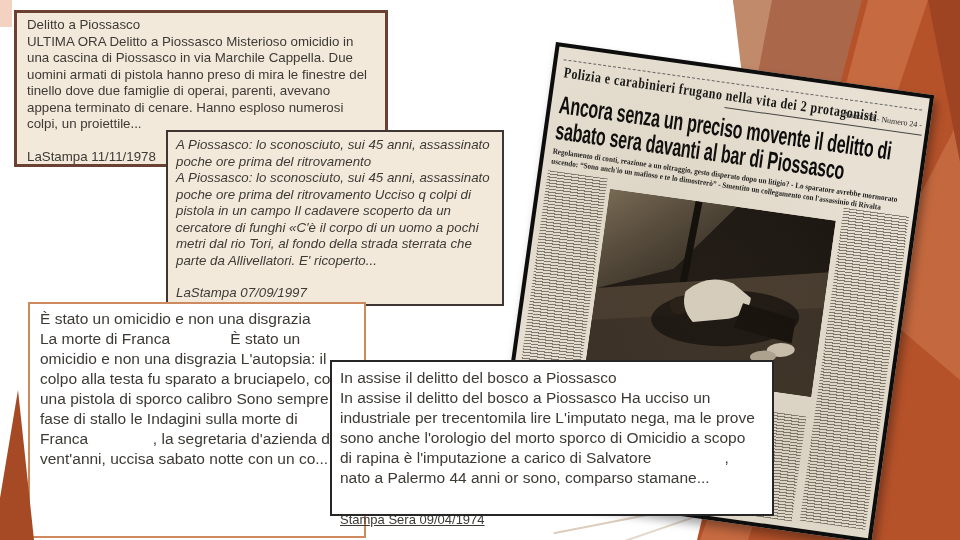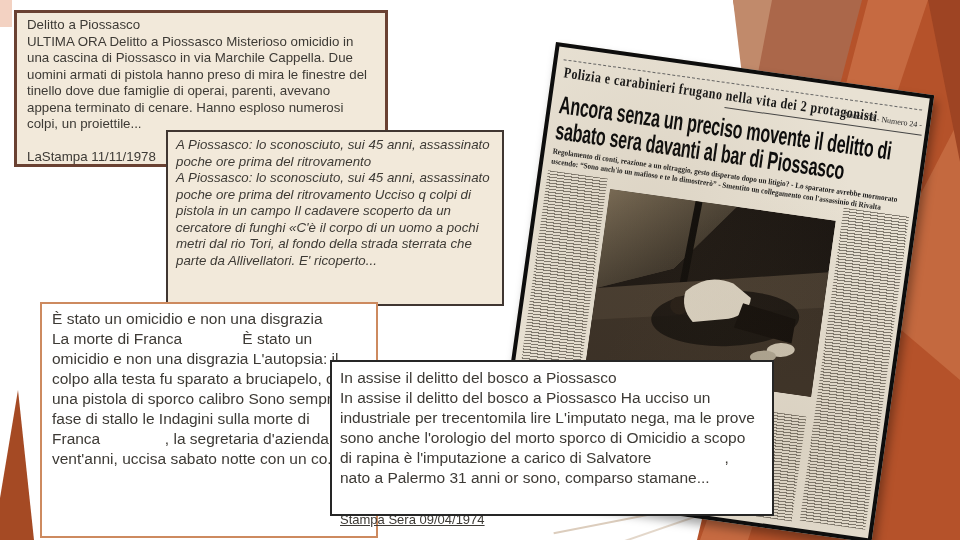--- a/index.html
+++ b/index.html
@@ -23,21 +23,21 @@
   
   .qbox{position:absolute;box-sizing:border-box;z-index:20;overflow:hidden;}
   .beige{background:#f2e9da;}
   .white{background:#ffffff;}
   .small-t{font-size:13.3px;line-height:16.5px;}
   .big-t{font-size:15.5px;line-height:20px;}
   .qtitle,.qbody,.qsource{white-space:break-spaces;}
   .qsource{margin-top:16px;}
   #box1{left:14px;top:10px;width:374px;height:157px;border:3px solid #6a4132;padding:4px 10px;}
   #box2{left:166px;top:130px;width:338px;height:176px;border:2px solid #403631;padding:5px 8px;font-style:italic;}
-  #box3{left:40px;top:302px;width:338px;height:236px;border:2px solid #cd8a5f;padding:5px 10px;}
+  #box3{left:28px;top:302px;width:338px;height:236px;border:2px solid #cd8a5f;padding:5px 10px;}
   #box4wrap{left:330px;top:360px;width:460px;z-index:20;}
   #box4{position:relative;z-index:2;box-sizing:border-box;width:444px;min-height:156px;
         border:2px solid #262626;background:#fff;padding:6px 8px;}
   #box4src{position:relative;z-index:1;margin-top:-6px;padding-left:10px;font-size:13px;line-height:20px;text-decoration:underline;}
   
   #paper{position:absolute;left:556px;top:42px;width:382px;height:452px;box-sizing:border-box;
          transform:rotate(8deg);transform-origin:0 0;background:#e8e1d3;border:4px solid #0d0d0d;
          box-shadow:4px 6px 10px rgba(0,0,0,.35);z-index:10;}
   #paper::after{content:"";position:absolute;inset:0;pointer-events:none;
      background:radial-gradient(ellipse at 30% 35%,rgba(120,100,70,.10),transparent 55%),
@@ -117,30 +117,31 @@
 
   <div id="box1" class="qbox beige small-t">
     <div class="qtitle">Delitto a Piossasco</div>
     <div class="qbody">ULTIMA ORA Delitto a Piossasco Misterioso omicidio in una cascina di Piossasco in via Marchile Cappella. Due uomini armati di pistola hanno preso di mira le finestre del tinello dove due famiglie di operai, parenti, avevano appena terminato di cenare. Hanno esploso numerosi colpi, un proiettile...</div>
     <div class="qsource">LaStampa 11/11/1978</div>
   </div>
 
   <div id="box2" class="qbox beige small-t">
     <div class="qtitle">A Piossasco: lo sconosciuto, sui 45 anni, assassinato poche ore prima del ritrovamento</div>
     <div class="qbody">A Piossasco: lo sconosciuto, sui 45 anni, assassinato poche ore prima del ritrovamento Ucciso q colpi di pistola in un campo Il cadavere scoperto da un cercatore di funghi «C'è il corpo di un uomo a pochi metri dal rio Tori, al fondo della strada sterrata che parte da Allivellatori. E' ricoperto...</div>
+    <div class="qsource">LaStampa 07/09/1997</div>
   </div>
 
   <div id="box3" class="qbox white big-t">
     <div class="qtitle">È stato un omicidio e non una disgrazia</div>
     <div class="qbody">La morte di Franca              È stato un omicidio e non una disgrazia L'autopsia: il colpo alla testa fu sparato a bruciapelo, con una pistola di sporco calibro Sono sempre in fase di stallo le Indagini sulla morte di Franca               , la segretaria d'azienda di vent'anni, uccisa sabato notte con un co...</div>
   </div>
 
   <div id="box4wrap" class="abs">
     <div id="box4" class="big-t">
       <div class="qtitle">In assise il delitto del bosco a Piossasco</div>
-      <div class="qbody">In assise il delitto del bosco a Piossasco Ha ucciso un industriale per trecentomila lire L'imputato nega, ma le prove sono anche l'orologio del morto sporco di Omicidio a scopo di rapina è l'imputazione a carico di Salvatore                 , nato a Palermo 31 anni or sono, comparso stamane...</div>
+      <div class="qbody">In assise il delitto del bosco a Piossasco Ha ucciso un industriale per trecentomila lire L'imputato nega, ma le prove sono anche l'orologio del morto sporco di Omicidio a scopo di rapina è l'imputazione a carico di Salvatore                 , nato a Palermo 44 anni or sono, comparso stamane...</div>
     </div>
     <div id="box4src">Stampa Sera 09/04/1974</div>
   </div>
 
   <div class="shape sh-bl-triangle"></div>
 
 </div>
 
 </body></html>

